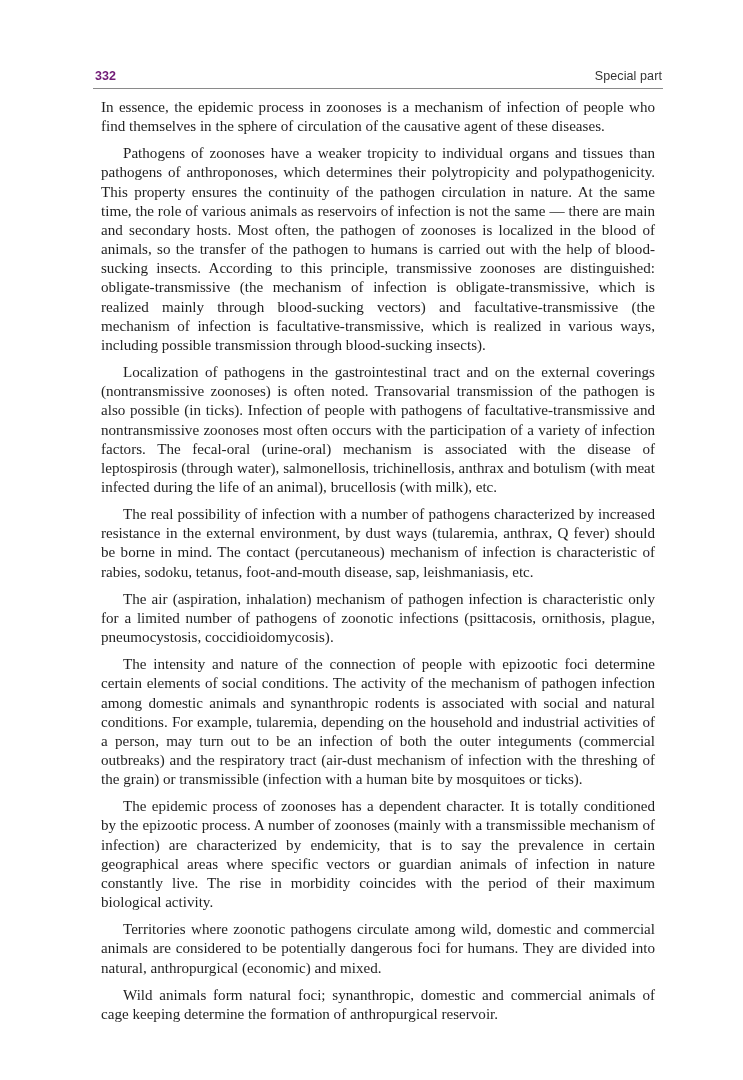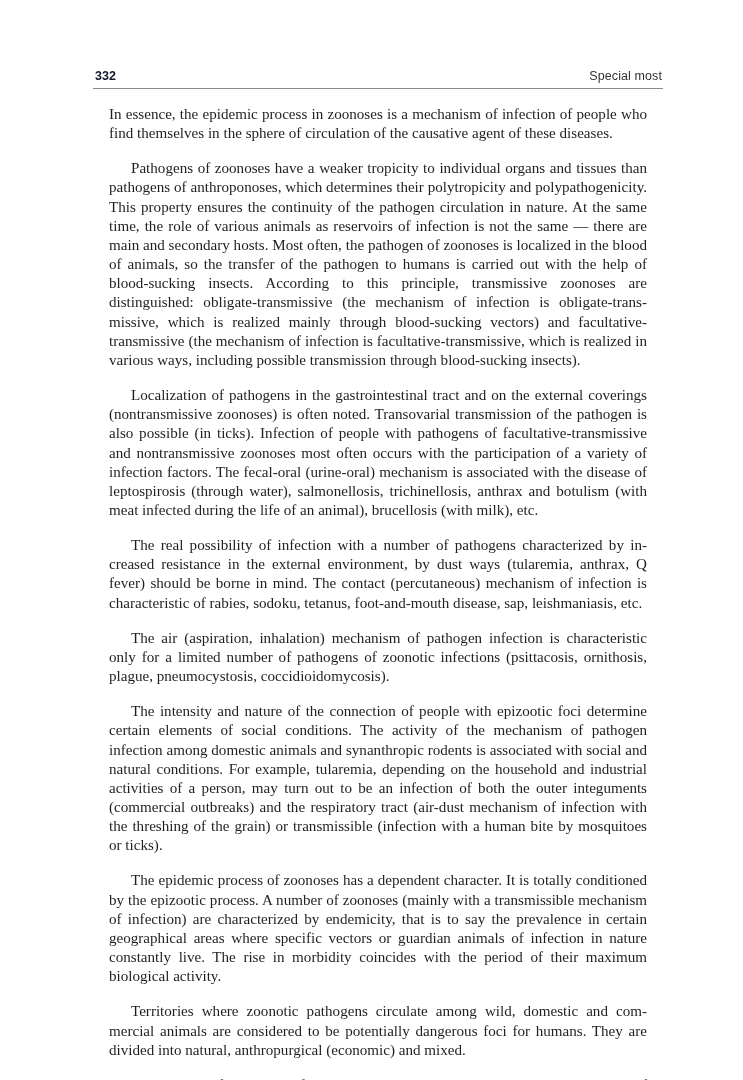--- a/index.html
+++ b/index.html
@@ -8,39 +8,39 @@
     position: absolute; left: 93px; top: 69px; width: 570px;
     color: #1e1e1e;
   }
   .running-head {
     display: flex; justify-content: space-between; align-items: flex-end;
     font-family: "Liberation Sans", sans-serif;
     font-size: 12.5px; line-height: 15px;
     padding: 0 1px 4px 2px;
     border-bottom: 1.6px solid #8a8a8a;
   }
-  .page-number { font-weight: bold; color: #0f172a; }
+  .page-number { font-weight: bold; color: #701a75; }
   .section-title { color: #333; letter-spacing: 0.1px; }
   .body-text {
     margin-top: 9px;
     font-family: "Liberation Serif", serif;
     font-size: 15.1px; line-height: 19.15px;
     text-align: justify; hyphens: manual;
     color: #1f1f1f;
   }
-  .body-text p { margin: 16px; text-indent: 22px; }
+  .body-text p { margin: 8px; text-indent: 22px; }
   .body-text p.first { text-indent: 0; }
 </style>
 </head>
 <body>
 
 <div class="page">
   <div class="running-head">
     <span class="page-number">332</span>
-    <span class="section-title">Special most</span>
+    <span class="section-title">Special part</span>
   </div>
 
   <div class="body-text">
     <p class="first">In essence, the epidemic process in zoonoses is a mechanism of infection of people who find themselves in the sphere of circulation of the causative agent of these diseases.</p>
     <p>Pathogens of zoonoses have a weaker tropicity to individual organs and tissues than pathogens of anthroponoses, which determines their polytropicity and polypatho­genicity. This property ensures the continuity of the pathogen circulation in nature. At the same time, the role of various animals as reservoirs of infection is not the same — there are main and secondary hosts. Most often, the pathogen of zoonoses is localized in the blood of animals, so the transfer of the pathogen to humans is carried out with the help of blood-sucking insects. According to this principle, transmissive zoonoses are distinguished: obligate-transmissive (the mechanism of infection is obligate-trans­missive, which is realized mainly through blood-sucking vectors) and facultative-transmissive (the mechanism of infection is facultative-transmissive, which is realized in various ways, including possible transmission through blood-sucking insects).</p>
     <p>Localization of pathogens in the gastrointestinal tract and on the external coverings (nontransmissive zoonoses) is often noted. Transovarial transmission of the pathogen is also possible (in ticks). Infection of people with pathogens of facultative-transmis­sive and nontransmissive zoonoses most often occurs with the participation of a variety of infection factors. The fecal-oral (urine-oral) mechanism is associated with the dis­ease of leptospirosis (through water), salmonellosis, trichinellosis, anthrax and botu­lism (with meat infected during the life of an animal), brucellosis (with milk), etc.</p>
     <p>The real possibility of infection with a number of pathogens characterized by in­creased resistance in the external environment, by dust ways (tularemia, anthrax, Q fever) should be borne in mind. The contact (percutaneous) mechanism of infec­tion is characteristic of rabies, sodoku, tetanus, foot-and-mouth disease, sap, leish­maniasis, etc.</p>
     <p>The air (aspiration, inhalation) mechanism of pathogen infection is characteristic only for a limited number of pathogens of zoonotic infections (psittacosis, ornithosis, plague, pneumocystosis, coccidioidomycosis).</p>
     <p>The intensity and nature of the connection of people with epizootic foci deter­mine certain elements of social conditions. The activity of the mechanism of patho­gen infection among domestic animals and synanthropic rodents is associated with social and natural conditions. For example, tularemia, depending on the household and industrial activities of a person, may turn out to be an infection of both the outer integuments (commercial outbreaks) and the respiratory tract (air-dust mechanism of infection with the threshing of the grain) or transmissible (infection with a human bite by mosquitoes or ticks).</p>
     <p>The epidemic process of zoonoses has a dependent character. It is totally condi­tioned by the epizootic process. A number of zoonoses (mainly with a transmissible mechanism of infection) are characterized by endemicity, that is to say the prevalence in certain geographical areas where specific vectors or guardian animals of infection in nature constantly live. The rise in morbidity coincides with the period of their maxi­mum biological activity.</p>

